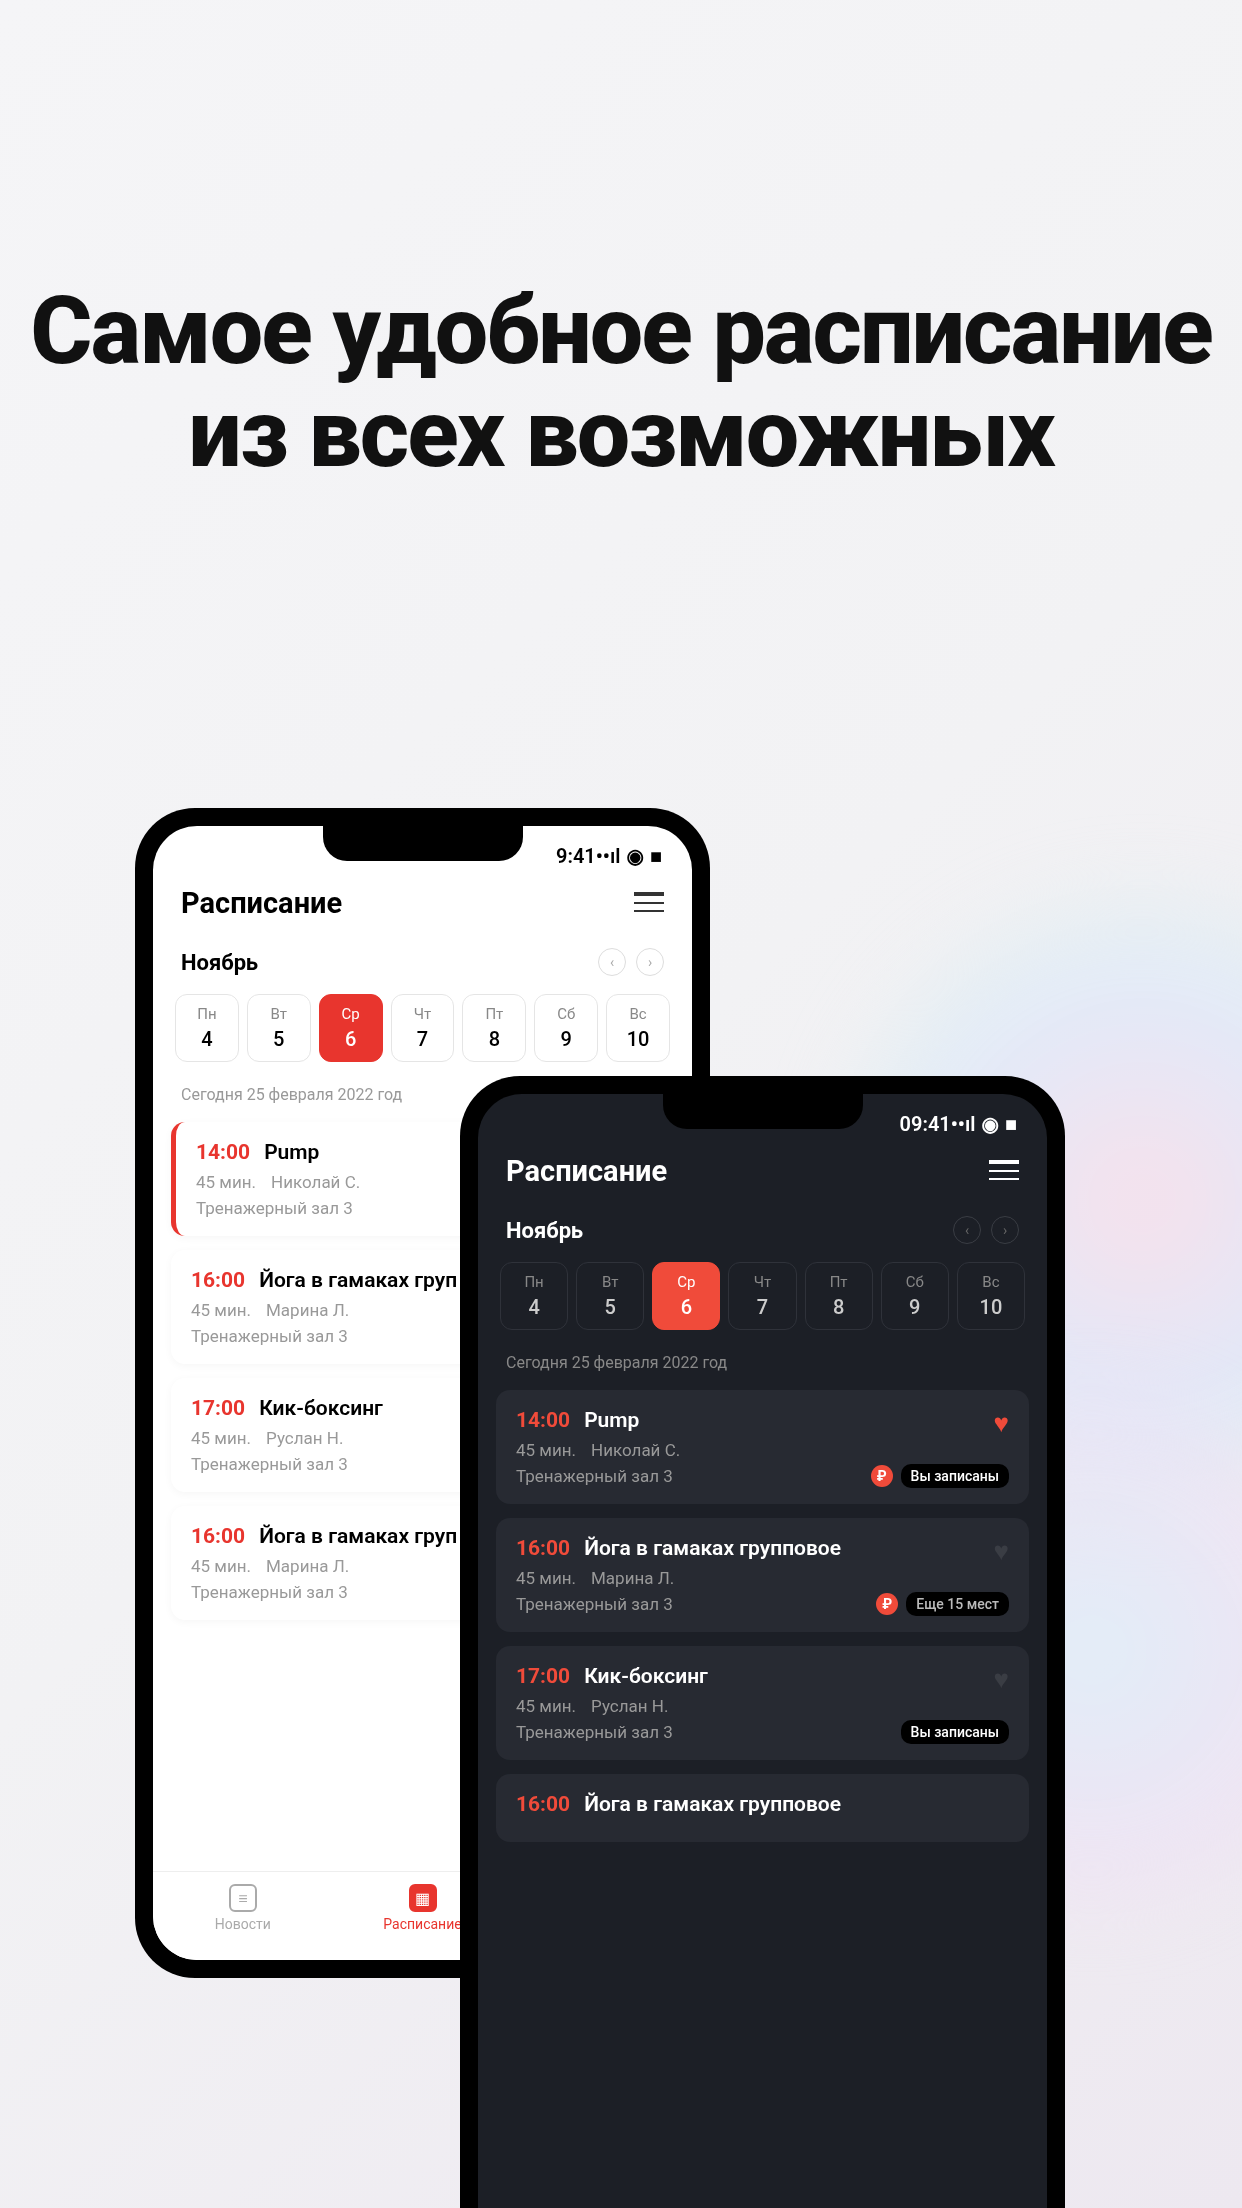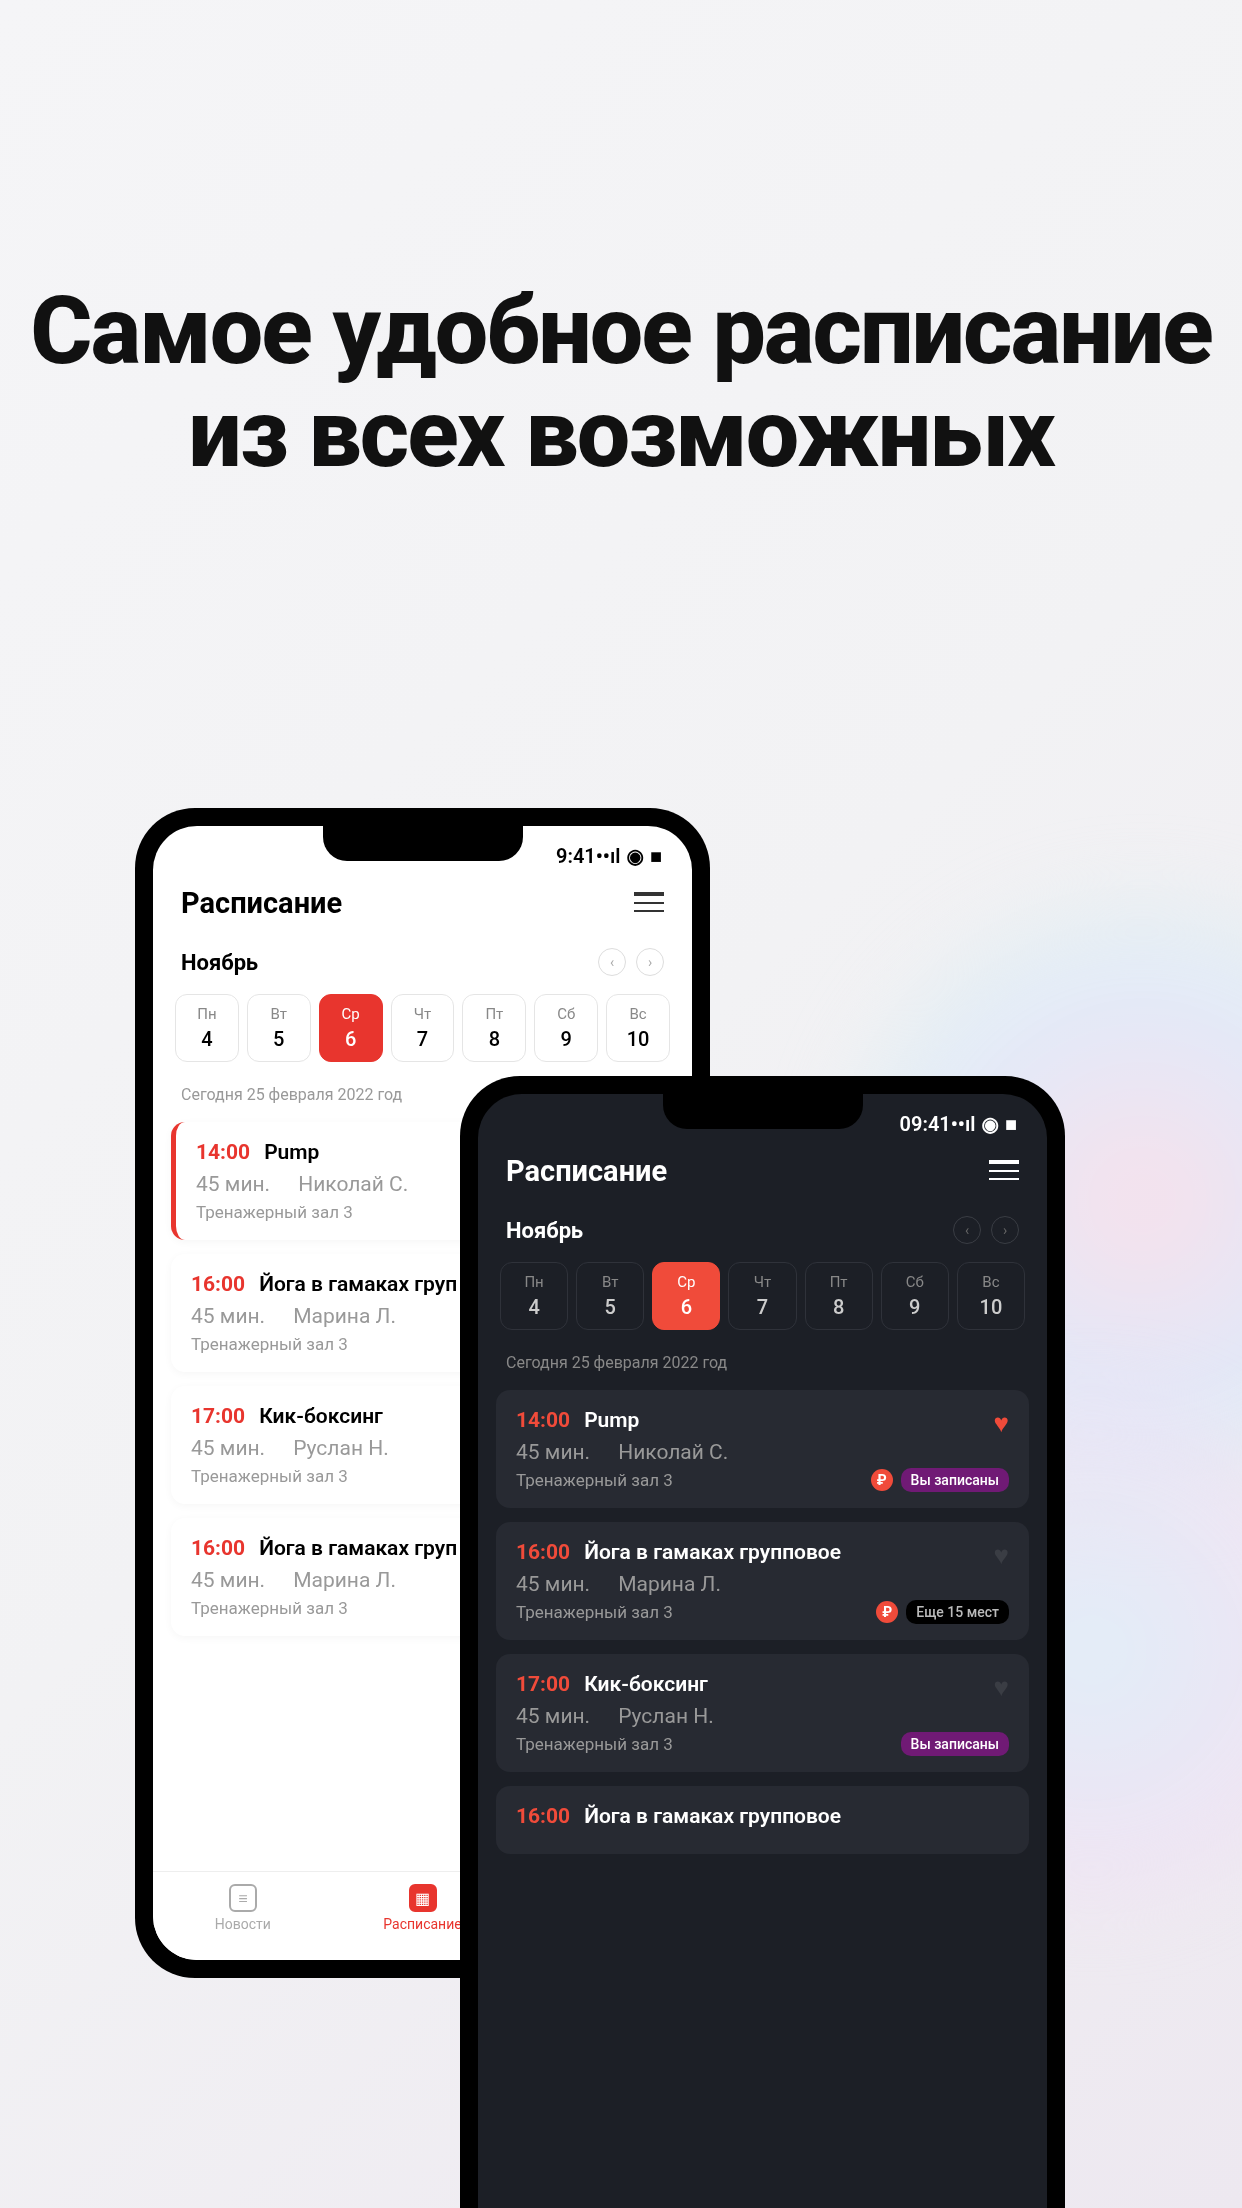--- a/index.html
+++ b/index.html
@@ -44,28 +44,28 @@
 .today-dark{color:#888}
 .events{padding:0 18px}
 .event{background:#fff;border-radius:14px;padding:18px 20px;margin-bottom:14px;box-shadow:0 2px 8px rgba(0,0,0,.04);position:relative}
 .event-highlighted{border-left:5px solid #e8352e}
 .event-dark{background:#272a32;box-shadow:none}
 .event-row1{display:flex;align-items:flex-end;gap:14px;margin-bottom:8px}
 .event-time{font-size:21px;font-weight:700;color:#e8352e}
 .event-time-dark{color:#f04b3a}
 .event-title{font-size:21px;font-weight:600;white-space:nowrap;overflow:hidden;text-overflow:ellipsis}
 .event-title-dark{color:#fff}
-.event-row2{display:flex;gap:28px;font-size:21px;color:#999;margin-bottom:6px}
+.event-row2{display:flex;gap:15px;font-size:17px;color:#999;margin-bottom:6px}
 .event-room{font-size:17px;color:#999}
 .heart{position:absolute;right:20px;top:18px;font-size:26px}
 .heart-red{color:#f04b3a}
 .heart-gray{color:#3a3d44}
 .badges{position:absolute;right:20px;bottom:16px;display:flex;gap:8px;align-items:center}
 .badge{font-size:14px;padding:4px 10px;border-radius:10px;font-weight:500}
-.badge-red{background:#701a75;color:#fff}
+.badge-red{background:#000000;color:#fff}
 .badge-dark{background:#000000;color:#bbb}
 .ruble{width:22px;height:22px;border-radius:50%;background:#f04b3a;color:#fff;display:flex;align-items:center;justify-content:center;font-size:14px;font-weight:700}
 .tabbar{position:absolute;bottom:0;left:0;right:0;background:#fff;border-top:1px solid #eee;display:flex;padding:12px 0 28px}
 .tab{flex:1;text-align:center;font-size:14px;color:#aaa}
 .tab-icon{width:28px;height:28px;margin:0 auto 4px;border:2px solid currentColor;border-radius:6px;display:flex;align-items:center;justify-content:center;font-size:16px}
 .tab-active{color:#e8352e}
 .tab-active .tab-icon{background:#e8352e;border-color:#e8352e;color:#fff}
 </style>
 </head>
 <body>

